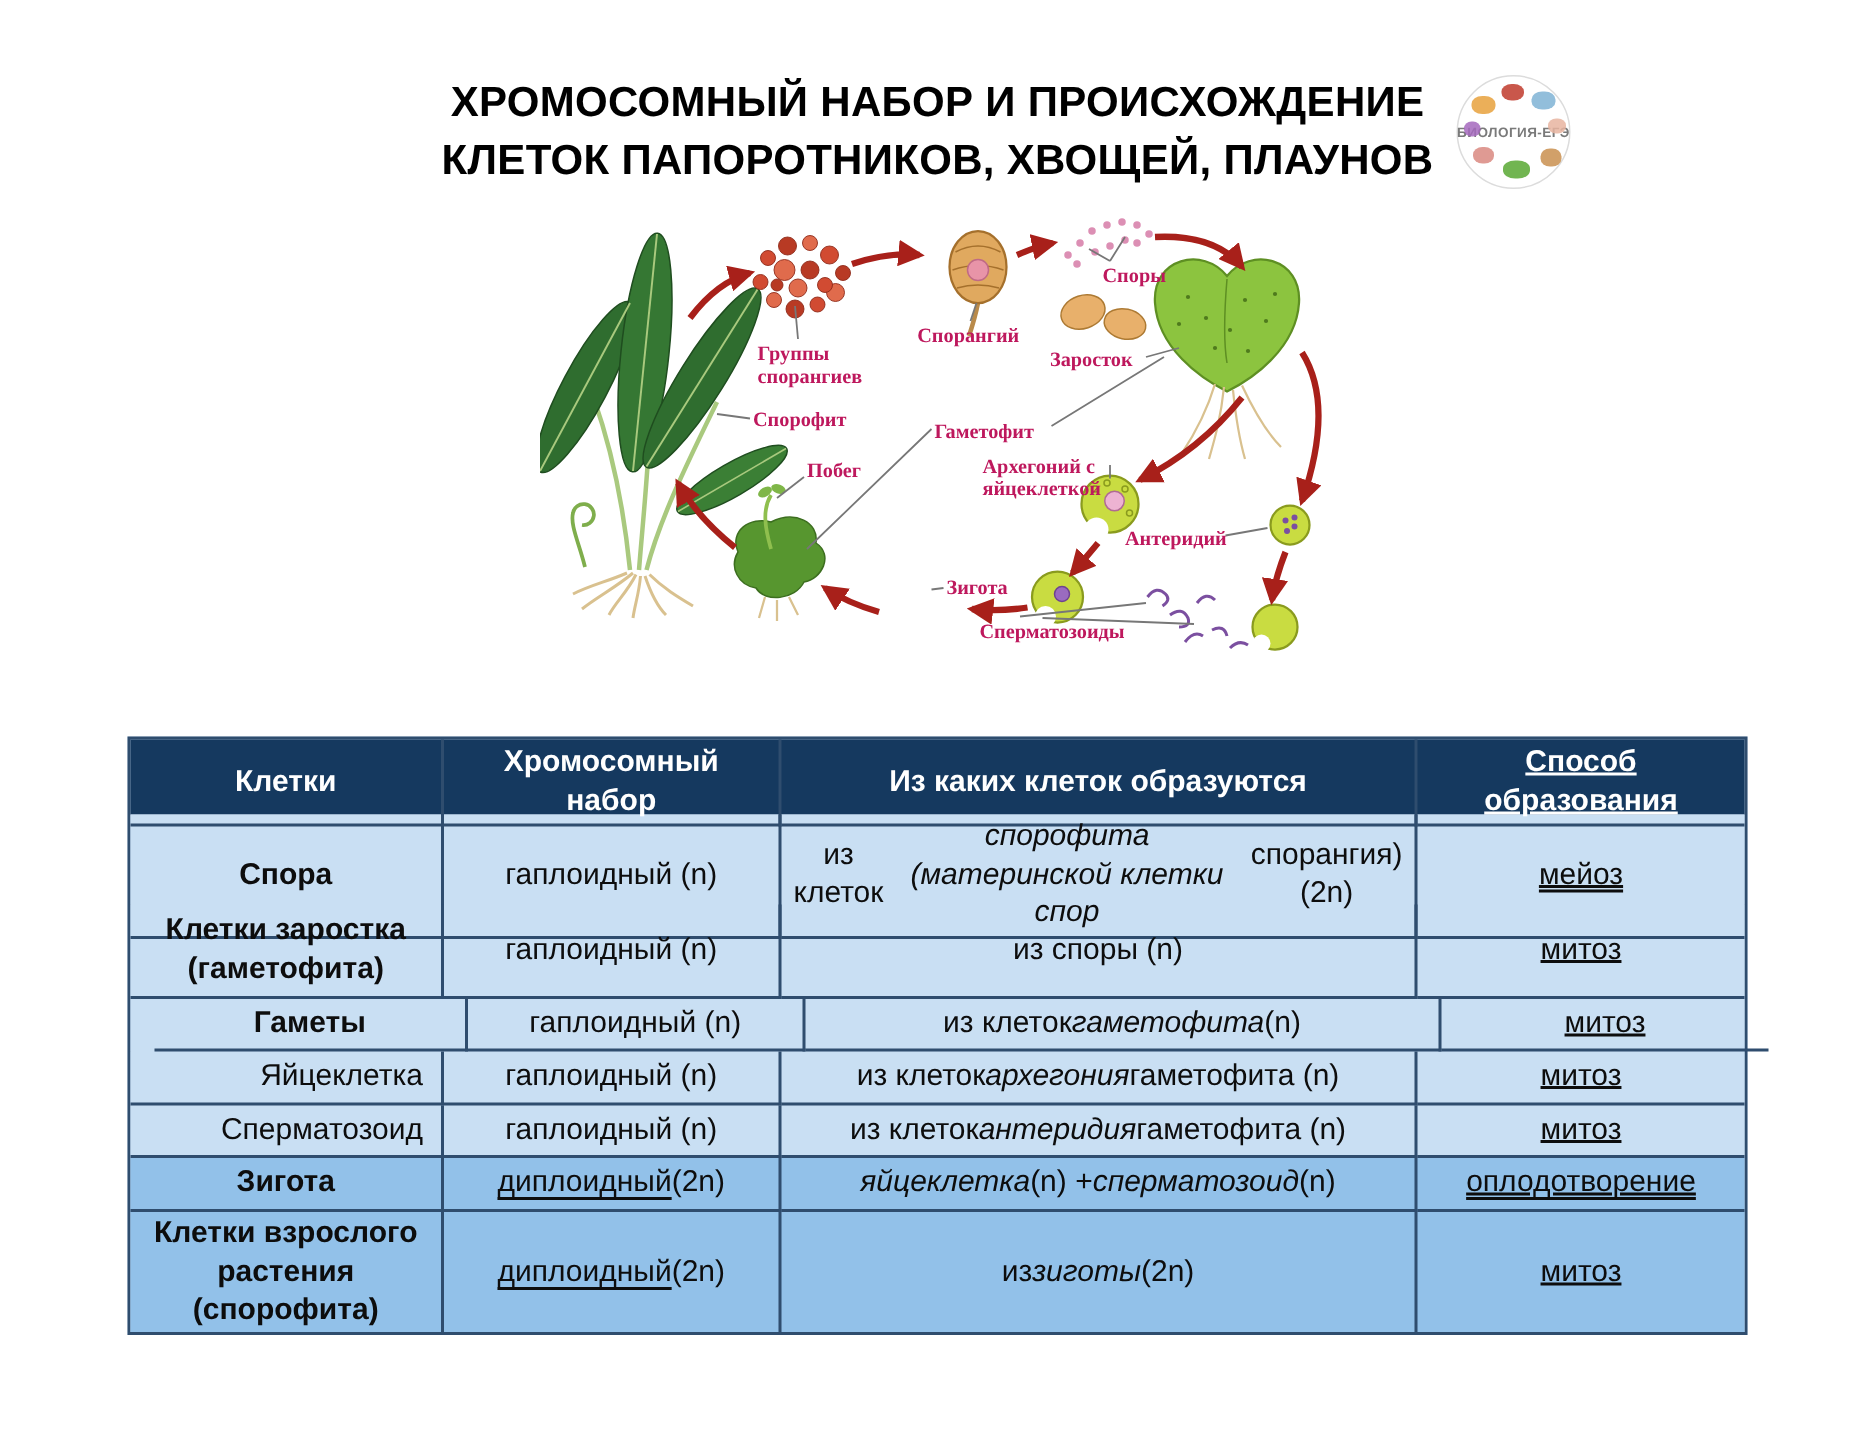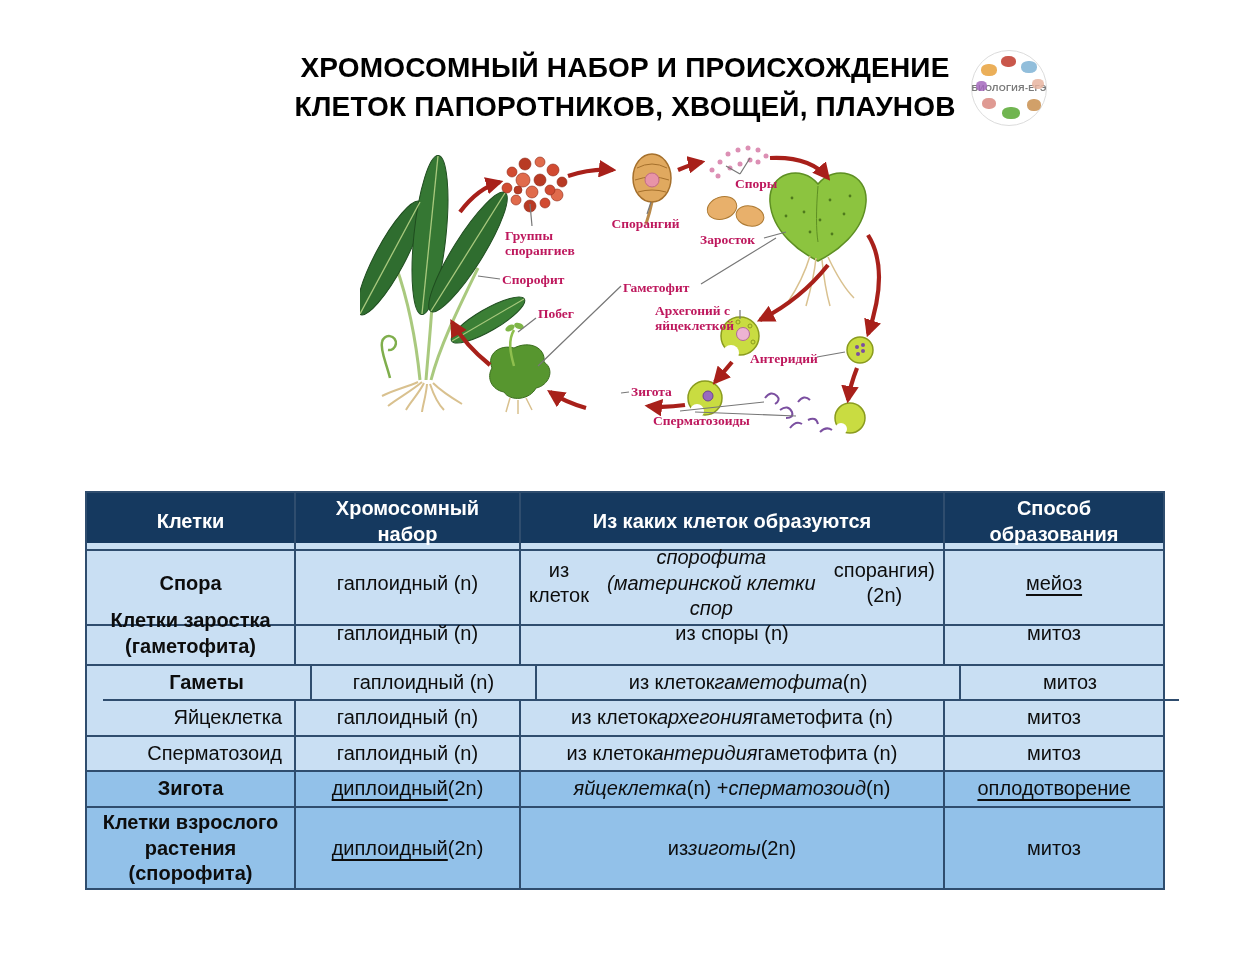--- a/index.html
+++ b/index.html
@@ -24,21 +24,21 @@
           font-size:13.5px;color:#be185d;line-height:1.12;}
 
   
   .cells-table{position:absolute;left:85px;top:491px;width:1080px;box-sizing:border-box;
                border:2px solid var(--border,#2F4D6E);background:var(--row_light,#C9DFF3);}
   .trow{display:grid;grid-template-columns:209px 225px 424px 218px;}
   .trow>div{border-right:2px solid var(--border,#2F4D6E);
             border-bottom:2px solid var(--border,#2F4D6E);
             display:flex;align-items:center;justify-content:center;text-align:center;
             padding:2px 8px;box-sizing:border-box;font-size:20px;color:#0d0d0d;line-height:1.28;}
-  .trow>div:last-child{border-right:none;}
+  .trow>div:last-child{border-right:none;text-decoration:underline;}
   .trow:last-child>div{border-bottom:none;}
   .thead{background:var(--header_bg,#15395F);}
   .thead>div{color:var(--header_text,#fff);font-weight:700;line-height:1.3;}
   .light{background:var(--row_light,#C9DFF3);}
   .dark{background:var(--row_dark,#92C1E9);}
   .c0{justify-content:flex-start;text-align:left;font-weight:700;padding-left:10px;}
   .c0.rt{justify-content:flex-end;text-align:right;font-weight:400;padding-right:12px;}
   .seg-i{font-style:italic;}
   .seg-u{text-decoration:underline;text-underline-offset:4px;text-decoration-thickness:1.5px;}
 </style>

